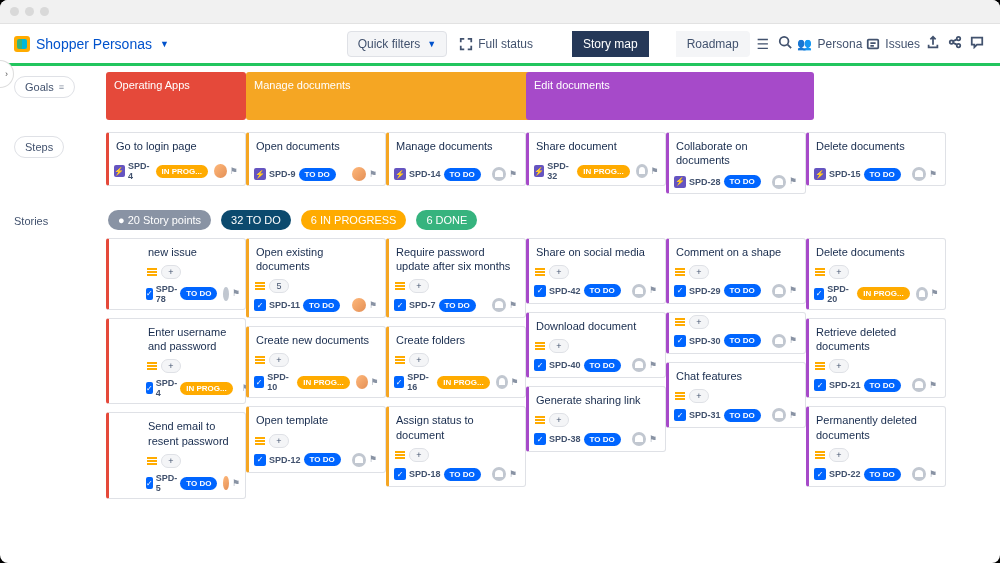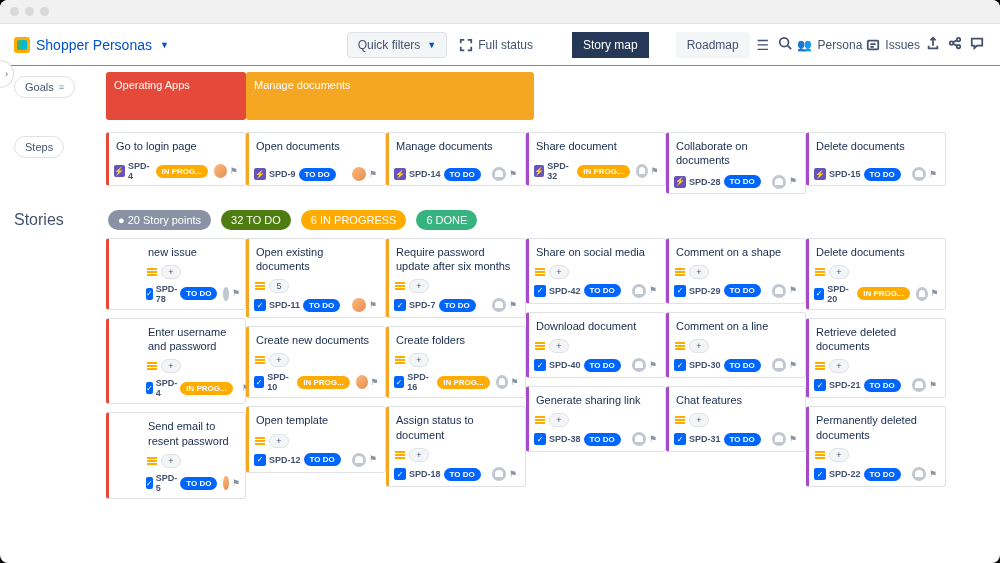--- a/index.html
+++ b/index.html
@@ -1,21 +1,21 @@
 <!DOCTYPE html>
 <html><head>
 <meta charset="utf-8">
 <style>
 * { margin:0; padding:0; box-sizing:border-box; }
 body { font-family: -apple-system, BlinkMacSystemFont, "Segoe UI", Arial, sans-serif; background:#000; width:1000px; height:563px; overflow:hidden; }
 .browser-frame { width:1000px; height:563px; background:#fff; border-radius:8px; overflow:hidden; display:flex; flex-direction:column; }
 .chrome-bar { height:24px; background:#f1f1f1; display:flex; align-items:center; padding:0 10px; gap:6px; border-bottom:1px solid #e2e2e2; }
 .chrome-dot { width:9px; height:9px; border-radius:50%; background:#d9d9d9; }
 .app { flex:1; display:flex; flex-direction:column; overflow:hidden; }
-.header { height:42px; display:flex; align-items:center; padding:0 14px; border-bottom:1px solid #22c55e; gap:4px; }
+.header { height:42px; display:flex; align-items:center; padding:0 14px; border-bottom:3px solid #22c55e; gap:4px; }
 .expand-tab { position:absolute; left:0; top:60px; width:14px; height:28px; border:1px solid #ddd; border-left:0; border-radius:0 14px 14px 0; display:flex; align-items:center; justify-content:center; font-size:9px; color:#555; background:#fff; }
 .app-title { display:flex; align-items:center; gap:6px; font-size:14px; color:#0052cc; font-weight:500; cursor:pointer; }
 .app-icon { width:16px; height:16px; background:#ffab00; border-radius:3px; display:inline-block; position:relative; }
 .app-icon::after { content:''; position:absolute; inset:3px; background:linear-gradient(90deg,#36b37e 50%,#00b8d9 50%); border-radius:2px; }
 .chev { font-size:9px; color:#0052cc; margin-left:2px; }
 .spacer { flex:1; }
 .qf-btn { background:#f4f5f7; border:1px solid #dfe1e6; border-radius:4px; padding:5px 10px; font-size:12px; color:#42526e; display:flex; align-items:center; gap:5px; cursor:pointer; }
 .fs-btn { display:flex; align-items:center; gap:5px; font-size:12px; color:#42526e; padding:5px 8px; cursor:pointer; }
 .toggle-group { display:flex; border-radius:4px; overflow:hidden; }
 .toggle-btn { padding:6px 11px; font-size:12px; border:none; cursor:pointer;margin-left:27px; }
@@ -48,21 +48,21 @@
 .st-prog { background:#ffab00; }
 .avatar { width:14px; height:14px; border-radius:50%; background:#ddd; display:inline-block; }
 .avatar.av1 { background:linear-gradient(135deg,#ffb87a,#e38f56); }
 .avatar.unassigned { background:#c1c7d0; position:relative; }
 .avatar.unassigned::after { content:''; position:absolute; inset:3px 3px 4px 3px; border-radius:50% 50% 0 0; background:#fff; }
 .flag-icon { width:11px; height:11px; color:#8993a4; font-size:9px; }
 .summary-bar { display:flex; align-items:center; gap:10px; padding:10px 14px 8px; }
 .summary-bar .row-label-wrap { padding-top:0; }
 .summary-pill { font-size:11px; font-weight:500; padding:4px 10px; border-radius:12px; color:#fff; }
 .sp-grey { background:#8993a4; }
-.sp-blue { background:#4d7c0f; }
+.sp-blue { background:#0c4a6e; }
 .sp-amber { background:#ffab00; }
 .sp-green { background:#36b37e; }
 .story-card { border-left-color:#a64ac9; min-height:auto; }
 .story-card.bl-red { border-left-color:#e5493a;padding-left:32px; }
 .story-card.bl-yellow { border-left-color:#f5a623; }
 .story-mid { display:flex; align-items:center; gap:4px; padding:2px 6px; }
 .prio-lines { width:10px; height:8px; display:inline-block; background:linear-gradient(#ffab00 2px,transparent 2px 3px,#ffab00 3px 5px,transparent 5px 6px,#ffab00 6px 8px); }
 .add-btn { width:20px; height:14px; border:1px solid #dfe1e6; border-radius:7px; background:#f4f5f7; font-size:9px; display:inline-flex; align-items:center; justify-content:center; color:#42526e; }
 .story-footer { display:flex; align-items:center; gap:3px; padding:3px 5px 5px; flex-wrap:nowrap; }
 .ml-auto { margin-left:auto; }
@@ -151,20 +151,23 @@
           </span>
         </div>
         <div class="cards-track" id="goals-track">
             <div class="col">
               <div class="goal-card goal-red">Operating Apps</div>
             </div>
             <div class="col">
               <div class="goal-card goal-yellow" style="width: 288px;">Manage documents</div>
             </div>
             <div class="col"></div>
+            <div class="col">
+              <div class="goal-card goal-purple" style="width: 288px;">Edit documents</div>
+            </div>
             <div class="col"></div>
             <div class="col"></div>
           </div>
       </div>
 
       <div class="row">
         <div class="row-label-wrap">
           <span class="row-label">Steps</span>
         </div>
         <div class="cards-track" id="steps-track">
@@ -244,21 +247,21 @@
                   <span class="avatar unassigned"></span>
                   <span class="flag-icon">⚑</span>
                 </div>
               </div>
             </div>
           </div>
       </div>
 
       <div class="summary-bar">
         <div class="row-label-wrap">
-          <span style="font-size:16px;color:#42526e;">Stories</span>
+          <span style="font-size:11px;color:#42526e;">Stories</span>
         </div>
         <span class="summary-pill sp-grey">● 20 Story points</span>
         <span class="summary-pill sp-blue">32 TO DO</span>
         <span class="summary-pill sp-amber">6 IN PROGRESS</span>
         <span class="summary-pill sp-green">6 DONE</span>
       </div>
 
       <div class="row" style="padding-top:0;">
         <div class="row-label-wrap"></div>
         <div class="cards-track" id="stories-track">
@@ -460,21 +463,20 @@
                 <div class="story-footer">
                   <span class="issue-icon ic-story">✓</span>
                   <span class="issue-key">SPD-29</span>
                   <span class="status-pill st-todo">TO DO</span>
                   <span class="ml-auto"></span>
                   <span class="avatar unassigned"></span>
                   <span class="flag-icon">⚑</span>
                 </div>
               </div>
               <div class="story-card ">
-                <div class="card-title">Comment on a line</div>
                 <div class="story-mid">
                   <span class="prio-lines"></span>
                   <span class="add-btn">+</span>
                 </div>
                 <div class="story-footer">
                   <span class="issue-icon ic-story">✓</span>
                   <span class="issue-key">SPD-30</span>
                   <span class="status-pill st-todo">TO DO</span>
                   <span class="ml-auto"></span>
                   <span class="avatar unassigned"></span>

